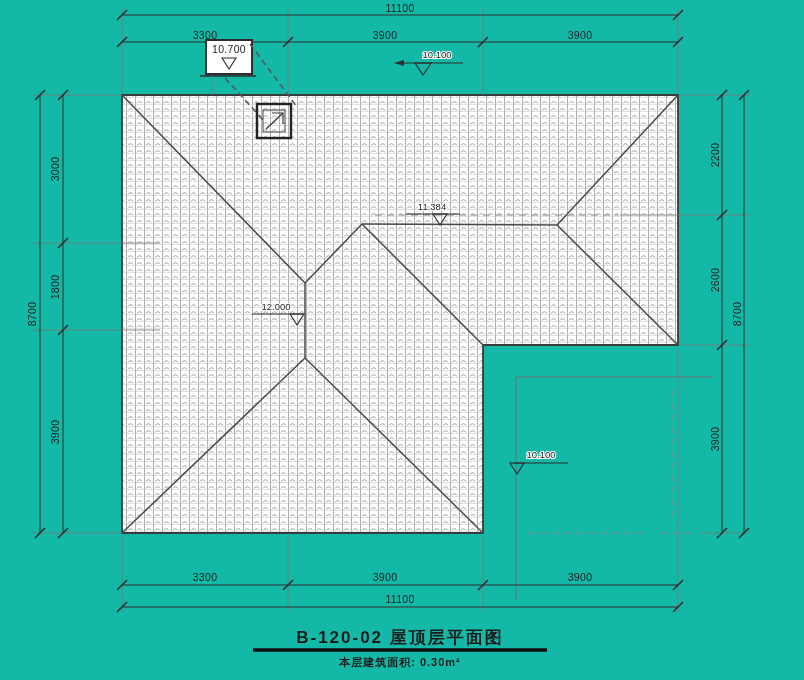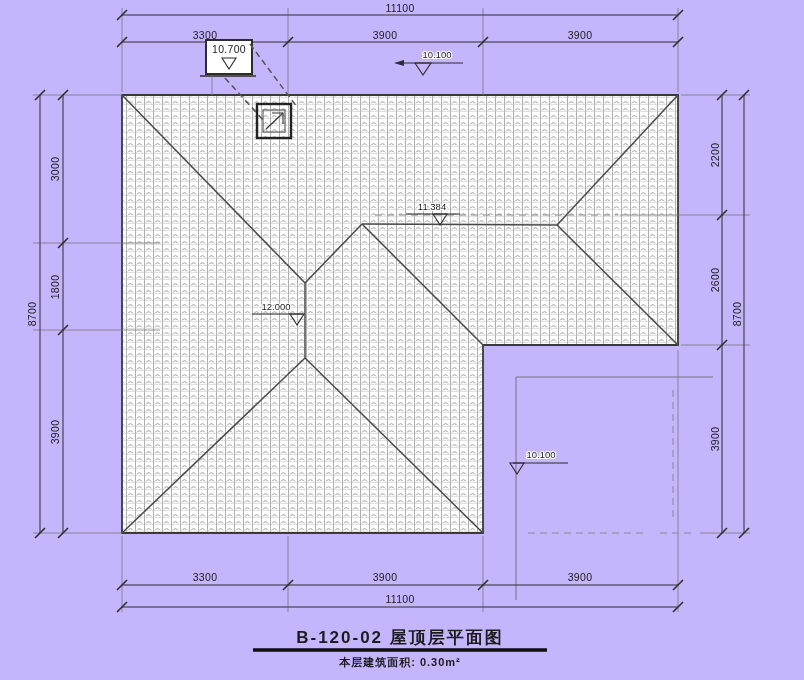--- a/index.html
+++ b/index.html
@@ -1,16 +1,16 @@
 <!DOCTYPE html>
 <html><head>
 <meta charset="utf-8">
 <style>
   html,body{margin:0;padding:0;background:#ffffff;}
-  .page{width:804px;height:680px;position:relative;background:#c4b5fd;overflow:hidden;
+  .page{width:804px;height:680px;position:relative;background:#14b8a6;overflow:hidden;
         font-family:"Liberation Sans",sans-serif;}
   svg text{fill:#1c1c1c;font-family:"Liberation Sans",sans-serif;}
   .dimtxt{font-size:10.5px;letter-spacing:0.3px;}
   .lvltxt{font-size:9.5px;paint-order:stroke;stroke:#ffffff;stroke-width:2.2px;}
   .titletxt{font-size:17px;font-weight:bold;letter-spacing:2px;}
   .subtxt{font-size:11px;font-weight:bold;letter-spacing:1px;}
 </style>
 </head>
 <body>
 

